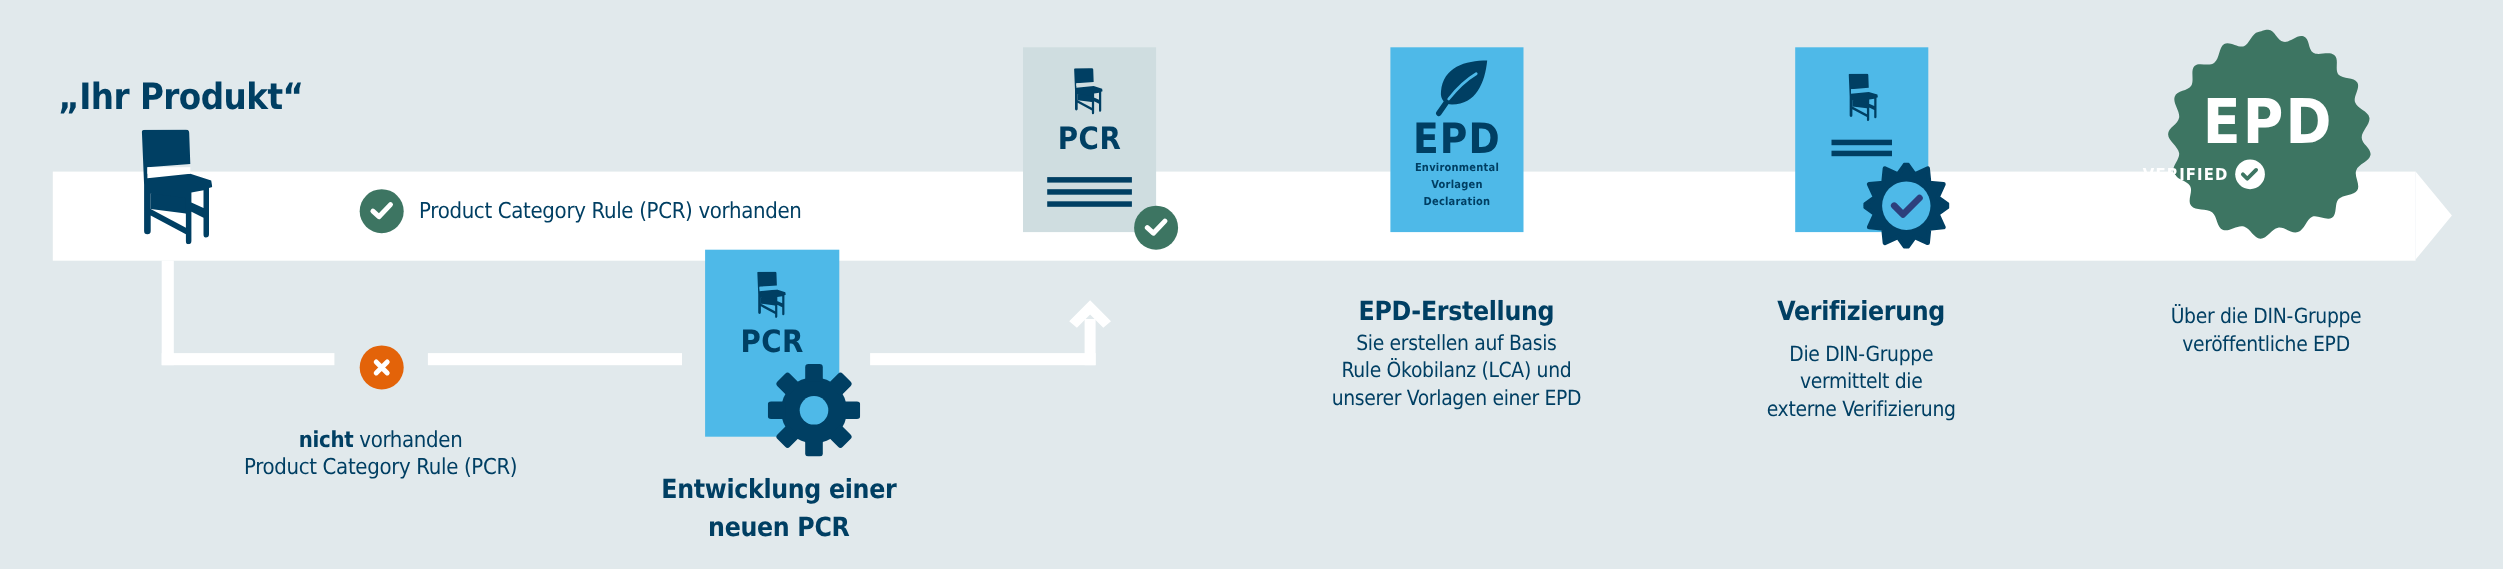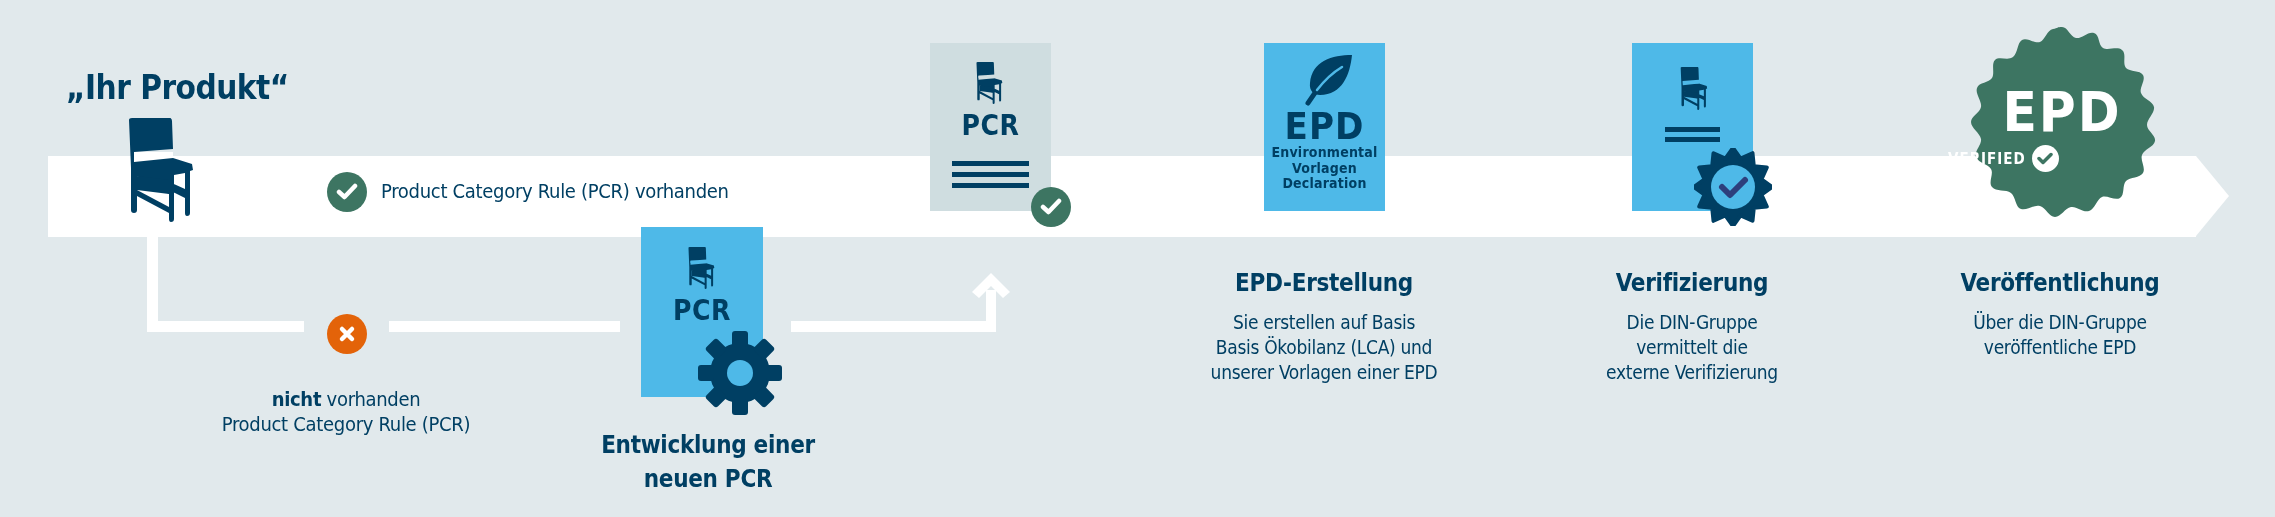--- a/index.html
+++ b/index.html
@@ -8,34 +8,34 @@
     background:#e1e9ec;
     font-family:"DejaVu Sans Condensed","DejaVu Sans","Liberation Sans",sans-serif;
     color:#003f63;
   }
   .abs { position:absolute; }
   .band { left:48px; top:156px; width:2148px; height:81px; background:#fff; }
   .band-tip { left:2196px; top:156px; width:0; height:0;
     border-top:40.5px solid transparent; border-bottom:40.5px solid transparent;
     border-left:33px solid #fff; }
   .wline { background:#fff; }
-  .title { left:66px; top:68px; font-size:33px; font-weight:bold; letter-spacing:-0.5px; white-space:nowrap; }
+  .title { left:53px; top:68px; font-size:33px; font-weight:bold; letter-spacing:-0.5px; white-space:nowrap; }
   .circle { border-radius:50%; display:flex; align-items:center; justify-content:center; }
   .green { background:#3d7562; }
   .orange { background:#e36309; }
   .lbl { font-size:20px; white-space:nowrap; letter-spacing:-0.3px; }
   .center-text { text-align:center; transform:translateX(-50%); white-space:nowrap; }
   .h2 { font-size:24px; font-weight:bold; letter-spacing:-0.3px; line-height:34px; }
   .body-txt { font-size:19px; line-height:25px; letter-spacing:-0.3px; }
   .box-blue { background:#4eb9e8; }
   .box-gray { background:#cfdde0; }
   .pcr-txt { font-weight:bold; font-size:28px; letter-spacing:0.5px; text-align:center; }
   .doc-line { background:#003f63; height:5px; }
   .epd-big { font-weight:bold; font-size:38px; text-align:center; letter-spacing:1px; }
-  .epd-small { font-weight:bold; font-size:14px; line-height:15.5px; text-align:center; letter-spacing:0.2px; }
+  .epd-small { font-weight:bold; font-size:10px; line-height:15.5px; text-align:center; letter-spacing:0.2px; }
   .seal-epd { color:#fff; font-weight:bold; font-size:56px; letter-spacing:2px; text-align:center; }
   .seal-ver { color:#fff; font-weight:bold; font-size:15px; letter-spacing:1px; }
 </style>
 </head>
 <body>
 
 <div class="abs band"></div>
 <div class="abs band-tip"></div>
 
 <div class="abs wline" style="left:147px;top:237px;width:11px;height:95px;"></div>
@@ -134,23 +134,23 @@
   </svg>
   <div class="abs epd-big" style="left:0;top:61px;width:100%;">EPD</div>
   <div class="abs epd-small" style="left:0;top:102px;width:100%;">
     <div>Environmental</div>
     <div>Vorlagen</div>
     <div>Declaration</div>
   </div>
 </div>
 <div class="abs center-text" style="left:1324px;top:266px;">
   <div class="h2">EPD-Erstellung</div>
-  <div class="body-txt" style="margin-top:10px;">
+  <div class="body-txt" style="margin-top:0;">
     <div>Sie erstellen auf Basis</div>
-    <div>Basis Ökobilanz (LCA) und</div>
+    <div>Rule Ökobilanz (LCA) und</div>
     <div>unserer Vorlagen einer EPD</div>
   </div>
 </div>
 
 <div class="abs box-blue" style="left:1632px;top:43px;width:121px;height:168px;">
   <svg class="abs" style="left:47px;top:24px;" width="29" height="43" viewBox="0 0 66 104">
     <path fill="#003f63" d="M2,2 Q2,0 5,0 L42,-0.5 Q45,0 45,3 L46,31 L7,34 L7,44 L46,40 L65,46 L66,52 L63,53 L63,95 Q63,98 60,98 Q58,98 58,95 L58,80 L38,70 L38,62 L58,71 L58,55 L47,57 L47,101 Q47,104 44,104 Q42,104 42,101 L42,95 L10,78 L10,92 Q10,95 7,95 Q4,95 4,92 L4,50 Z"></path>
     <polygon points="10,58 10,72 42,89 42,76" fill="#4eb9e8"></polygon>
     <polygon points="10,58 42,62 42,76 10,72" fill="#003f63"></polygon>
     <rect x="7" y="34" width="39" height="6" fill="#4eb9e8"></rect>
@@ -178,18 +178,17 @@
 <div class="abs seal-epd" style="left:1962px;top:84px;width:200px;line-height:56px;">EPD</div>
 <div class="abs" style="left:1948px;top:145px;display:flex;align-items:center;gap:6px;">
   <span class="seal-ver">VERIFIED</span>
   <span class="circle" style="width:27px;height:27px;background:#fff;">
     <svg width="16" height="13" viewBox="0 0 16 13">
         <polyline points="2,6.5 6,10.5 14,2.5" fill="none" stroke="#3d7562" stroke-width="3.5" stroke-linecap="round" stroke-linejoin="round"></polyline>
       </svg>
   </span>
 </div>
 <div class="abs center-text" style="left:2060px;top:266px;">
-  <div class="h2">Veröffentlichung</div>
   <div class="body-txt" style="margin-top:10px;">
     <div>Über die DIN-Gruppe</div>
     <div>veröffentliche EPD</div>
   </div>
 </div>
 
 </body></html>

